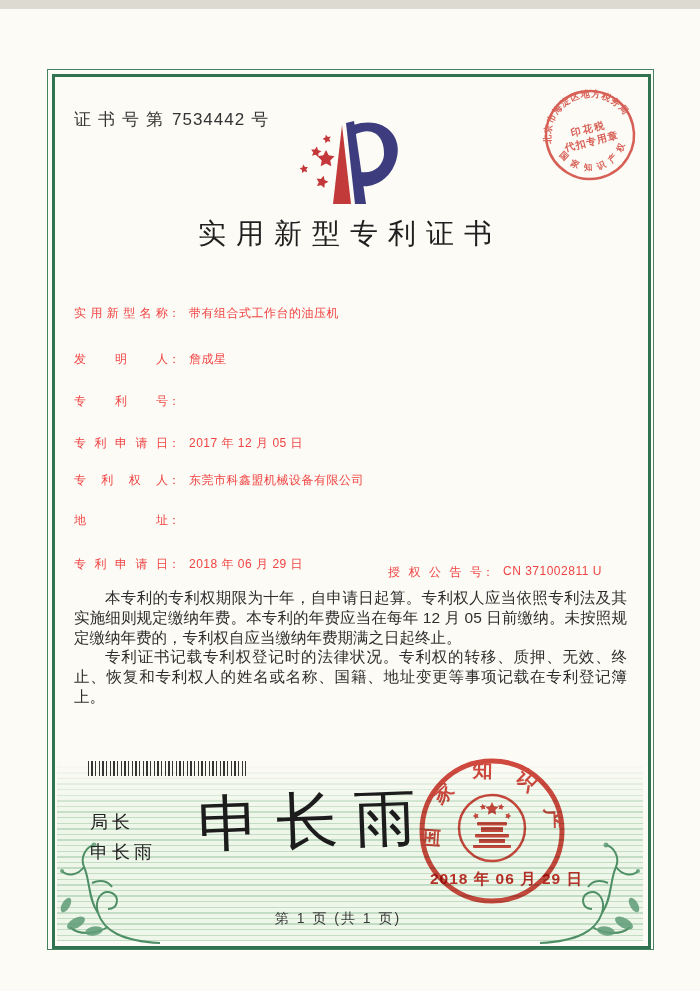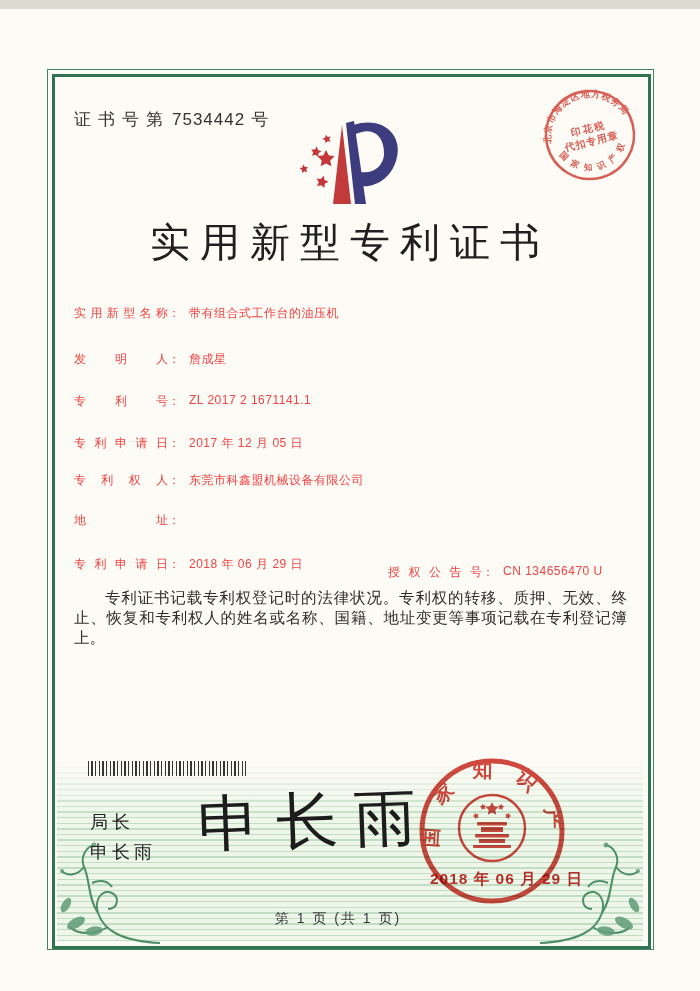--- a/index.html
+++ b/index.html
@@ -15,21 +15,21 @@
                  linear-gradient(180deg, rgba(252,251,245,1) 0px, rgba(252,251,245,0) 55px),
                  repeating-linear-gradient(180deg, rgba(146,196,156,.55) 0 1.4px,
                                             rgba(237,246,232,.9) 1.4px 5.6px);
   }
   .cert-number { position:absolute; left:74px; top:99px; font-size:17px; color:#333; }
   .cert-number .sp { letter-spacing:7px; }
   .cert-number .num { letter-spacing:1px; margin-left:2px; }
   .cert-number .suf { margin-left:6px; }
   .logo { position:absolute; left:283px; top:104px; }
   .title { position:absolute; left:0; top:206px; width:700px; text-align:center;
-           font-size:40px; letter-spacing:10px; color:#1f1f1f; font-weight:500; }
+           font-size:28px; letter-spacing:10px; color:#1f1f1f; font-weight:500; }
   .row { position:absolute; left:74px; font-size:12px; color:#ef4444; display:flex; align-items:flex-start; }
   .lbl { display:inline-block; width:94px; text-align:justify; text-align-last:justify; }
   .cl  { display:inline-block; }
   .val { margin-left:9px; letter-spacing:.5px; }
   .val-wrap { width:446px; line-height:23px; }
   .grant-right { position:absolute; left:314px; top:8px; display:flex; }
   .body-text { position:absolute; left:74px; top:579px; width:553px;
                font-size:15.5px; line-height:19.8px; text-align:justify; color:#2e2e2e; }
   .body-text p { margin:0; text-indent:2em; }
   .barcode { position:absolute; left:88px; top:752px; width:158px; height:15px; opacity:.88;
@@ -125,21 +125,20 @@
     <span class="val">带有组合式工作台的油压机</span>
   </div>
   <div class="row" style="top:342px">
     <span class="lbl">发明人</span>
       <span class="cl">：</span>
     <span class="val">詹成星</span>
   </div>
   <div class="row" style="top:384px">
     <span class="lbl">专利号</span>
       <span class="cl">：</span>
-    <span class="val">ZL 2017 2 1671141.1</span>
   </div>
   <div class="row" style="top:426px">
     <span class="lbl">专利申请日</span>
       <span class="cl">：</span>
     <span class="val">2017 年 12 月 05 日</span>
   </div>
   <div class="row" style="top:463px">
     <span class="lbl">专利权人</span>
       <span class="cl">：</span>
     <span class="val">东莞市科鑫盟机械设备有限公司</span>
@@ -148,25 +147,26 @@
     <span class="lbl">地址</span>
       <span class="cl">：</span>
   </div>
   <div class="row" style="top:547px; width:556px">
     <span class="lbl">专利申请日</span>
       <span class="cl">：</span>
     <span class="val">2018 年 06 月 29 日</span>
     <span class="grant-right">
       <span class="lbl">授权公告号</span>
         <span class="cl">：</span>
-      <span class="val">CN 134656470 U</span>
+      <span class="val">CN 371002811 U</span>
     </span>
   </div>
 
   <div class="body-text">
+    <p>本专利的专利权期限为十年，自申请日起算。专利权人应当依照专利法及其实施细则规定缴纳年费。本专利的年费应当在每年 12 月 05 日前缴纳。未按照规定缴纳年费的，专利权自应当缴纳年费期满之日起终止。</p>
     <p>专利证书记载专利权登记时的法律状况。专利权的转移、质押、无效、终止、恢复和专利权人的姓名或名称、国籍、地址变更等事项记载在专利登记簿上。</p>
   </div>
 
   <div class="barcode"></div>
 
   <div class="signer">
     <div>局长</div>
     <div>申长雨</div>
   </div>
   <div class="signature">申长雨</div>

